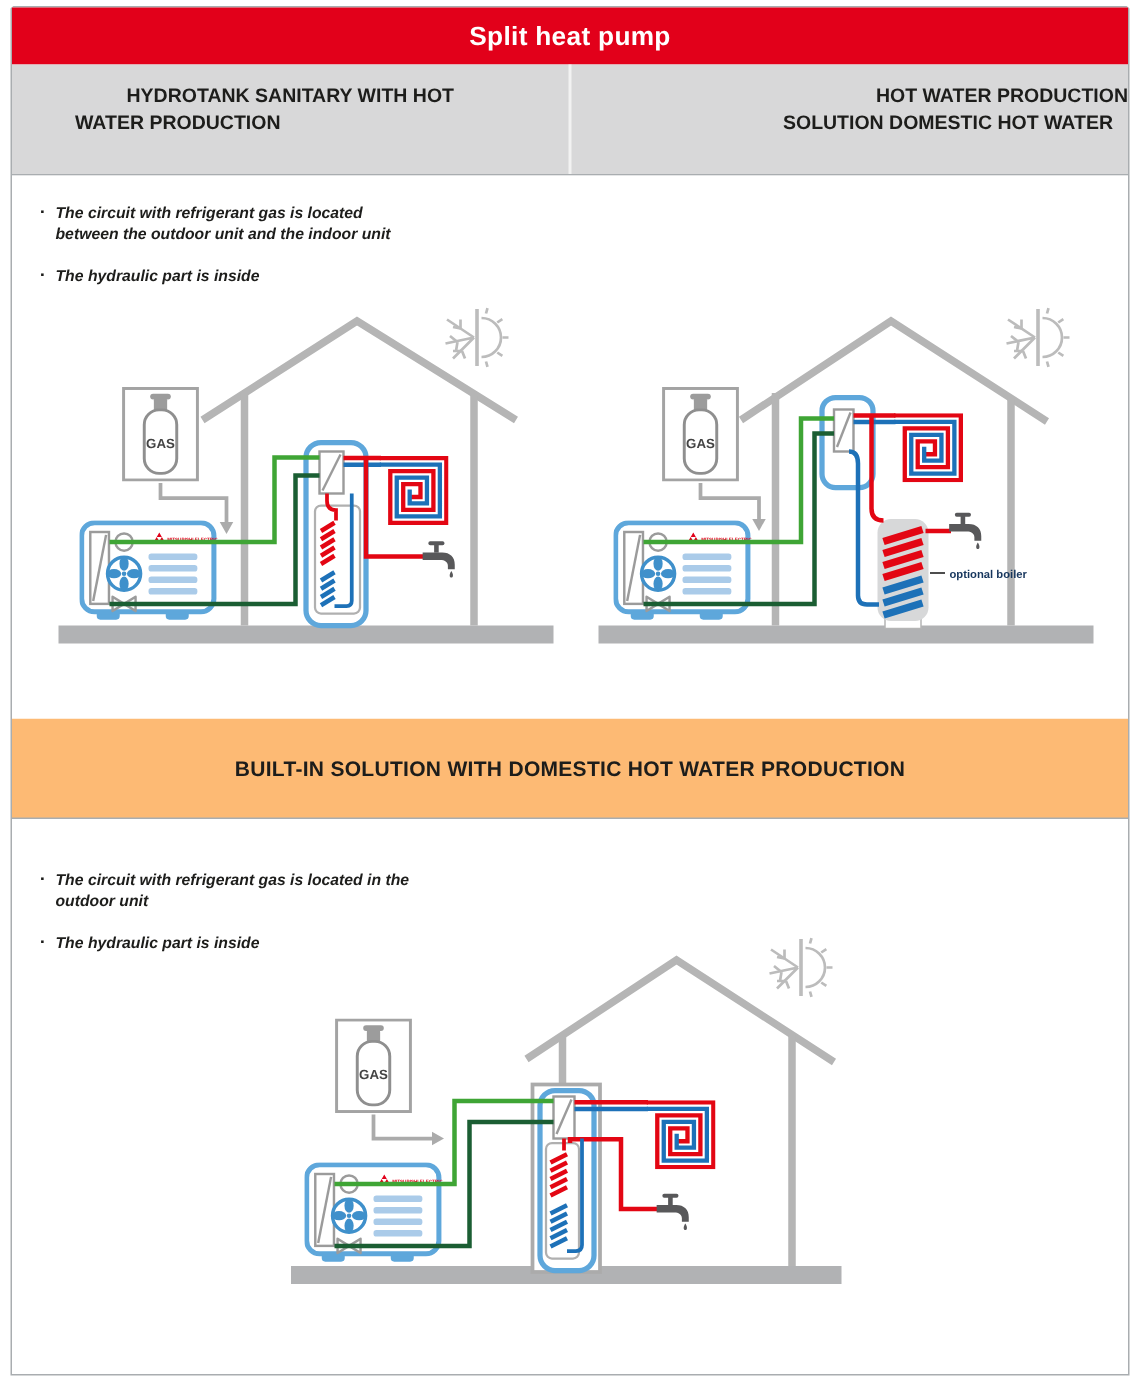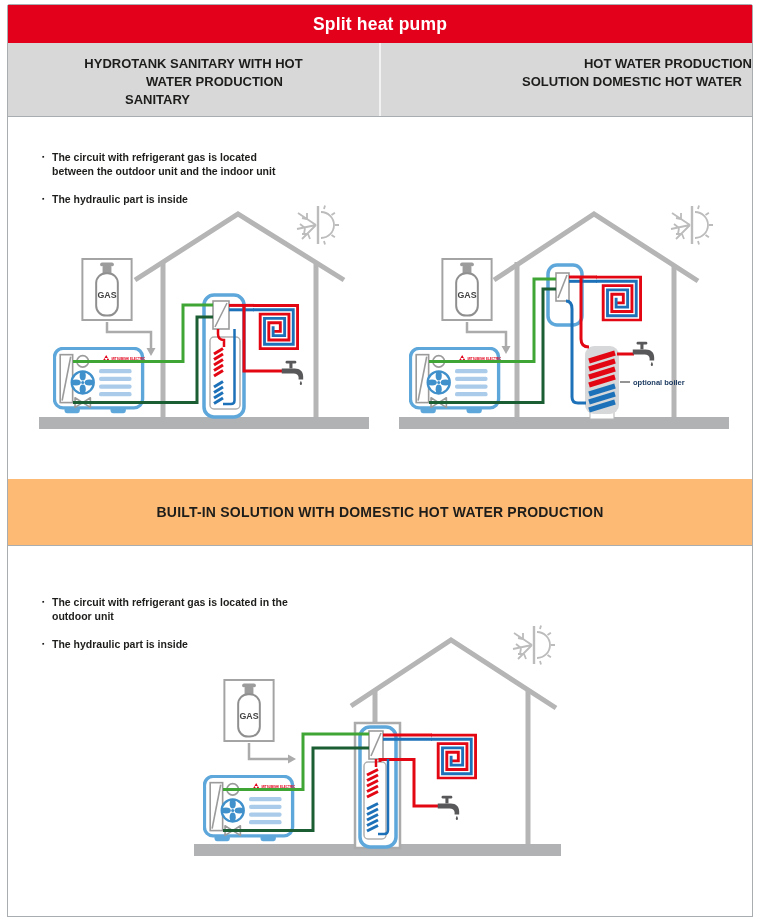--- a/index.html
+++ b/index.html
@@ -6,31 +6,31 @@
   .page{position:relative;width:760px;height:923px;background:#fff;
         font-family:"Liberation Sans","DejaVu Sans",sans-serif;color:#1d1d1b;overflow:hidden;border-radius:21px;}
   .frame{position:absolute;left:7px;top:4px;right:7px;bottom:6px;border:1px solid #a9adb0;
          display:flex;flex-direction:column;}
   .title-bar{height:38px;background:#e2001a;display:flex;align-items:center;justify-content:center;
              color:#fff;font-weight:bold;font-size:17.5px;letter-spacing:.2px;flex:0 0 auto;}
   .subheader{height:73px;background:#d8d8d9;display:flex;flex:0 0 auto;border-bottom:1px solid #a9adb0;}
   .subheader .col{flex:1 1 0;padding-top:12px;font-weight:bold;font-size:13px;line-height:1.38;}
   .subheader .divider{width:2px;background:#f2f2f2;}
   .hdr-left .l1{text-align:center;}
-  .hdr-left .l2{text-align:center;padding-left:42px;}
+  .hdr-left .l2{text-align:left;padding-left:42px;}
   .hdr-left .l3{text-align:left;padding-left:117px;}
   .hdr-right .l1{text-align:center;}
   .hdr-right .l2{text-align:right;padding-left:44px;}
   .hdr-right .l3{text-align:right;padding-right:10px;}
   .section{position:relative;flex:0 0 auto;background:#fff;}
   .section1{height:362px;}
   .band2{height:66px;background:#fdba74;border-bottom:1px solid #a9adb0;flex:0 0 auto;
          display:flex;align-items:center;justify-content:center;font-weight:bold;font-size:14px;letter-spacing:.2px;}
   .section2{flex:1 1 auto;}
-  .notes{position:absolute;left:18px;margin:16px;padding:0;list-style:none;font-size:10.5px;font-weight:bold;color:#1d1d1b;}
+  .notes{position:absolute;left:18px;margin:1px;padding:0;list-style:none;font-size:10.5px;font-weight:bold;color:#1d1d1b;font-style:italic;}
   .notes-top{top:18px;max-width:240px;}
   .notes-bottom{top:34px;max-width:252px;}
   .notes li{position:relative;padding-left:10px;margin-bottom:15px;line-height:1.3;}
   .notes li::before{content:"\25AA";position:absolute;left:0;top:1px;font-size:7px;}
   .diag{position:absolute;}
   svg text{font-family:"Liberation Sans","DejaVu Sans",sans-serif;}
 </style>
 </head>
 <body>
 
@@ -114,21 +114,20 @@
   <div class="frame">
 
     <div class="title-bar">
       <span>Split heat pump</span>
     </div>
 
     <div class="subheader">
       <div class="col hdr-left">
         <div class="l1">HYDROTANK SANITARY WITH HOT</div>
         <div class="l2">WATER PRODUCTION</div>
-        <div class="l3">SANITARY</div>
       </div>
       <div class="divider"></div>
       <div class="col hdr-right">
         <div class="l2">HOT WATER PRODUCTION</div>
         <div class="l3">SOLUTION DOMESTIC HOT WATER</div>
       </div>
     </div>
 
     <div class="section section1">
       <ul class="notes notes-top">

